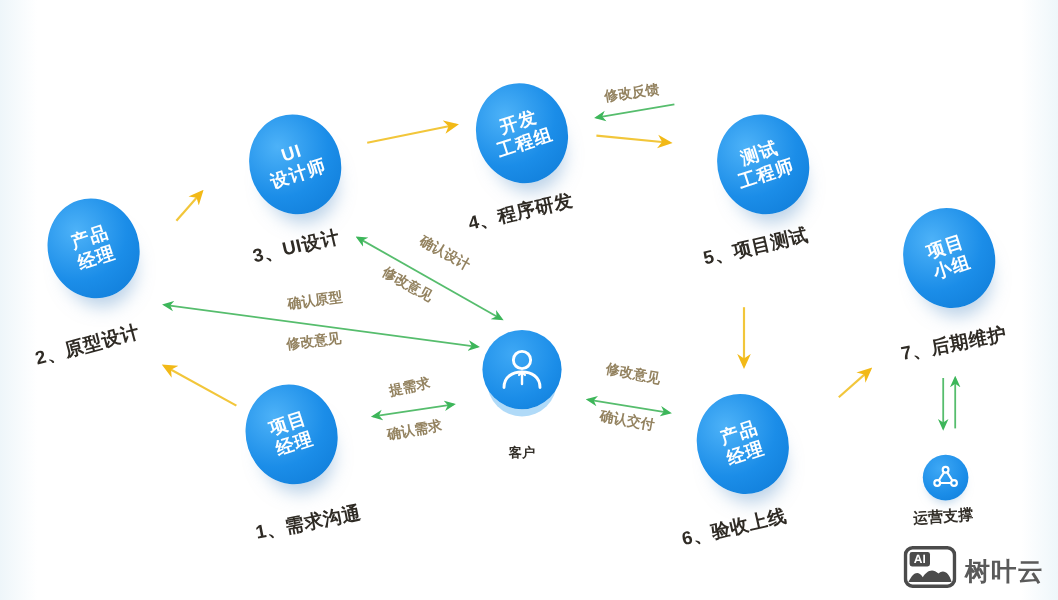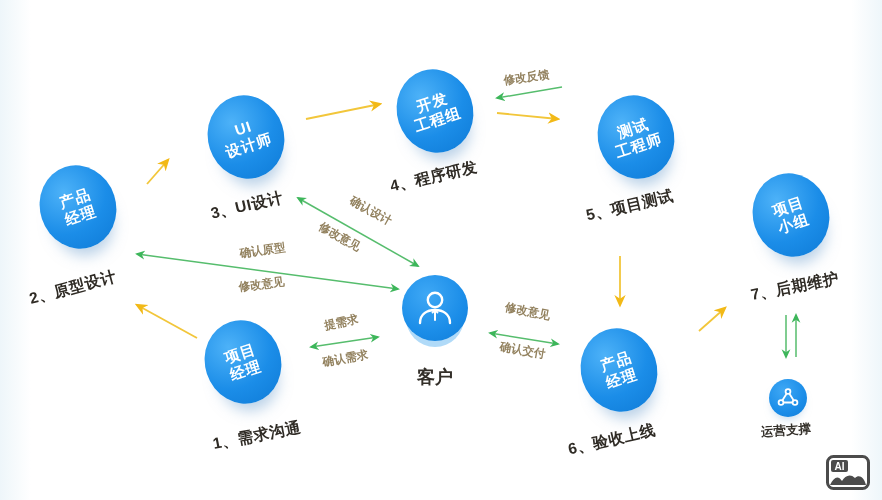--- a/index.html
+++ b/index.html
@@ -139,36 +139,37 @@
   <div class="icon-node customer" style="left:435px;top:308px;">
     <svg width="42" height="42" viewBox="0 0 42 42">
       <g fill="none" stroke="#ffffff" stroke-width="2.4" stroke-linecap="round">
         <circle cx="21" cy="13" r="7.2"></circle>
         <path d="M6,36 C6,27 13,23 21,23 C29,23 36,27 36,36"></path>
         <path d="M21,23 L21,33" stroke-width="2"></path>
         <path d="M18.5,25.5 L21,23 L23.5,25.5" stroke-width="1.8"></path>
       </g>
     </svg>
   </div>
-  <div class="plain-label" style="left:435px;top:377px;font-size:18px;">客户</div>
+  <div class="plain-label" style="left:435px;top:377px;font-size:11px;">客户</div>
 
   <div class="icon-node ops" style="left:788px;top:398px;">
     <svg width="24" height="24" viewBox="0 0 24 24">
       <g fill="none" stroke="#ffffff" stroke-width="1.8" stroke-linejoin="round">
         <path d="M12,5.5 L19,16.5 L5,16.5 Z"></path>
         <circle cx="12" cy="5.5" r="2.4" fill="#1b8de8"></circle>
         <circle cx="19" cy="16.5" r="2.4" fill="#1b8de8"></circle>
         <circle cx="5" cy="16.5" r="2.4" fill="#1b8de8"></circle>
       </g>
     </svg>
   </div>
   <div class="plain-label" style="left:786px;top:431px;font-size:12.5px;transform:translate(-50%,-50%) rotate(-4deg);">运营支撑</div>
 
   <div class="watermark">
     <svg width="44" height="35" viewBox="0 0 44 35">
       <rect x="1.5" y="1.5" width="41" height="32" rx="6" fill="#ffffff" stroke="#4b4b4b" stroke-width="3"></rect>
       <rect x="5" y="5" width="17" height="12" rx="2" fill="#4b4b4b"></rect>
       <text x="13.5" y="14.5" text-anchor="middle" font-size="10" font-weight="bold" fill="#ffffff" font-family="Liberation Sans, DejaVu Sans, sans-serif">AI</text>
       <path d="M4,30 C8,22 12,20 16,26 C19,21 24,18 29,23 C33,19 38,22 40,30 Z" fill="#4b4b4b"></path>
     </svg>
+    <span class="brand">树叶云</span>
   </div>
 
 </div>
 
 </body></html>

